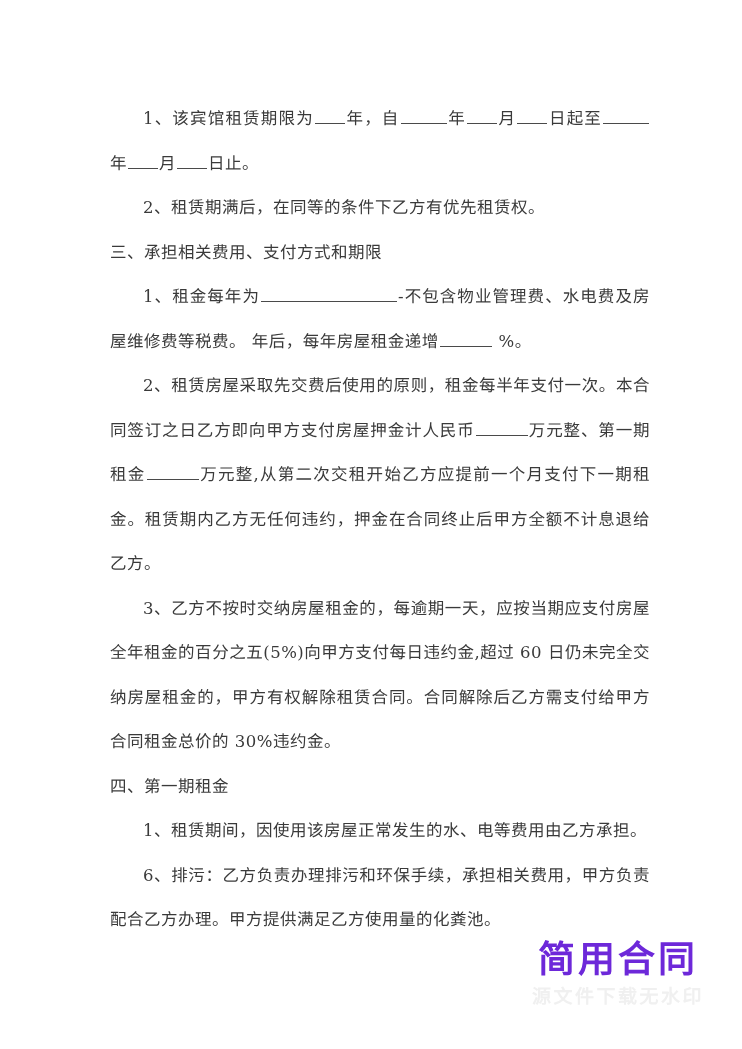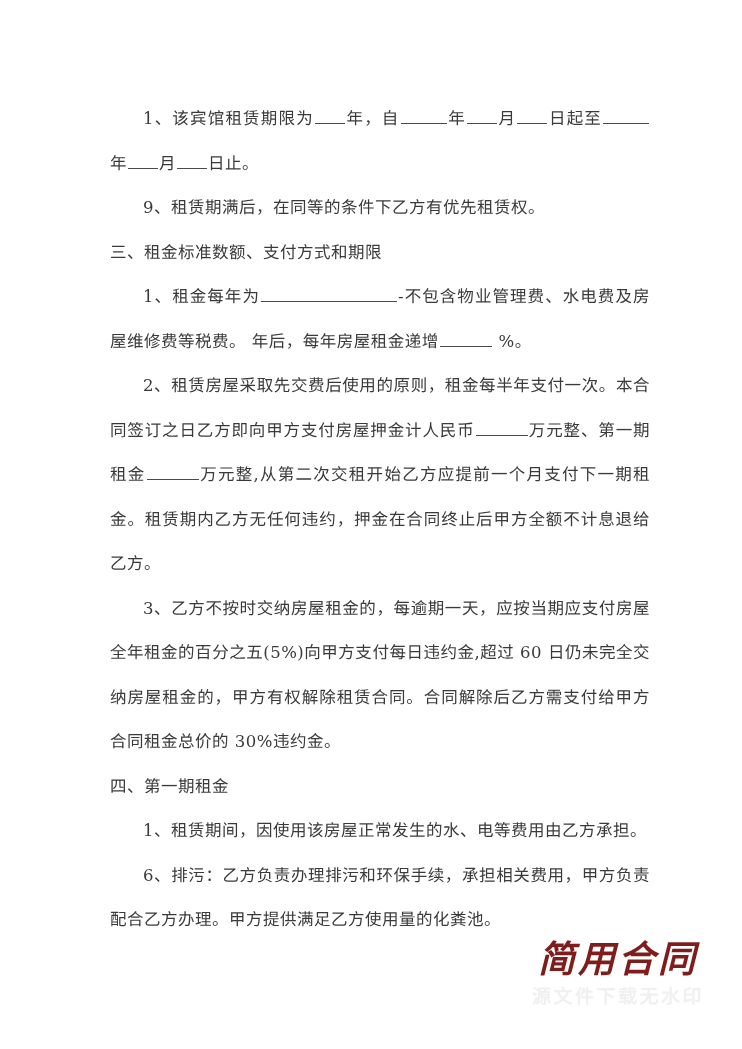--- a/index.html
+++ b/index.html
@@ -96,28 +96,28 @@
     margin-top: 2px;
   }
 </style>
 </head>
 <body style="background: rgb(255, 255, 255);">
 
 <div class="page" style="background: rgb(255, 255, 255);">
 
   <div class="doc-body">
       <p class="para indent" style="color: rgb(58, 58, 58);"><span>1、该宾馆租赁期限为</span><span class="blank w-xs"></span><span>年，自</span><span class="blank w-m"></span><span>年</span><span class="blank w-xs"></span><span>月</span><span class="blank w-xs"></span><span>日起至</span><span class="blank w-m"></span><span>年</span><span class="blank w-xs"></span><span>月</span><span class="blank w-xs"></span><span>日止。</span></p>
-      <p class="para indent" style="color: rgb(58, 58, 58);"><span>9、租赁期满后，在同等的条件下乙方有优先租赁权。</span></p>
-      <p class="para heading" style="color: rgb(58, 58, 58);"><span>三、租金标准数额、支付方式和期限</span></p>
+      <p class="para indent" style="color: rgb(58, 58, 58);"><span>2、租赁期满后，在同等的条件下乙方有优先租赁权。</span></p>
+      <p class="para heading" style="color: rgb(58, 58, 58);"><span>三、承担相关费用、支付方式和期限</span></p>
       <p class="para indent" style="color: rgb(58, 58, 58);"><span>1、租金每年为</span><span class="blank w-xl"></span><span>-不包含物业管理费、水电费及房屋维修费等税费。 年后，每年房屋租金递增</span><span class="blank w-l"></span><span> %。</span></p>
       <p class="para indent" style="color: rgb(58, 58, 58);"><span>2、租赁房屋采取先交费后使用的原则，租金每半年支付一次。本合同签订之日乙方即向甲方支付房屋押金计人民币</span><span class="blank w-l"></span><span>万元整、第一期租金</span><span class="blank w-l"></span><span>万元整,从第二次交租开始乙方应提前一个月支付下一期租金。租赁期内乙方无任何违约，押金在合同终止后甲方全额不计息退给乙方。</span></p>
       <p class="para indent" style="color: rgb(58, 58, 58);"><span>3、乙方不按时交纳房屋租金的，每逾期一天，应按当期应支付房屋全年租金的百分之五(5%)向甲方支付每日违约金,超过 60 日仍未完全交纳房屋租金的，甲方有权解除租赁合同。合同解除后乙方需支付给甲方合同租金总价的 30%违约金。</span></p>
       <p class="para heading" style="color: rgb(58, 58, 58);"><span>四、第一期租金</span></p>
       <p class="para indent" style="color: rgb(58, 58, 58);"><span>1、租赁期间，因使用该房屋正常发生的水、电等费用由乙方承担。</span></p>
       <p class="para indent" style="color: rgb(58, 58, 58);"><span>6、排污：乙方负责办理排污和环保手续，承担相关费用，甲方负责配合乙方办理。甲方提供满足乙方使用量的化粪池。</span></p>
     </div>
 
   <div class="watermark">
-    <div class="watermark-title" style="color: #7f1d1d; font-style: italic;">简用合同</div>
+    <div class="watermark-title" style="color: #6d28d9;">简用合同</div>
     <div class="watermark-sub" style="color: rgb(240, 240, 240);">源文件下载无水印</div>
   </div>
 
 </div>
 
 </body></html>

